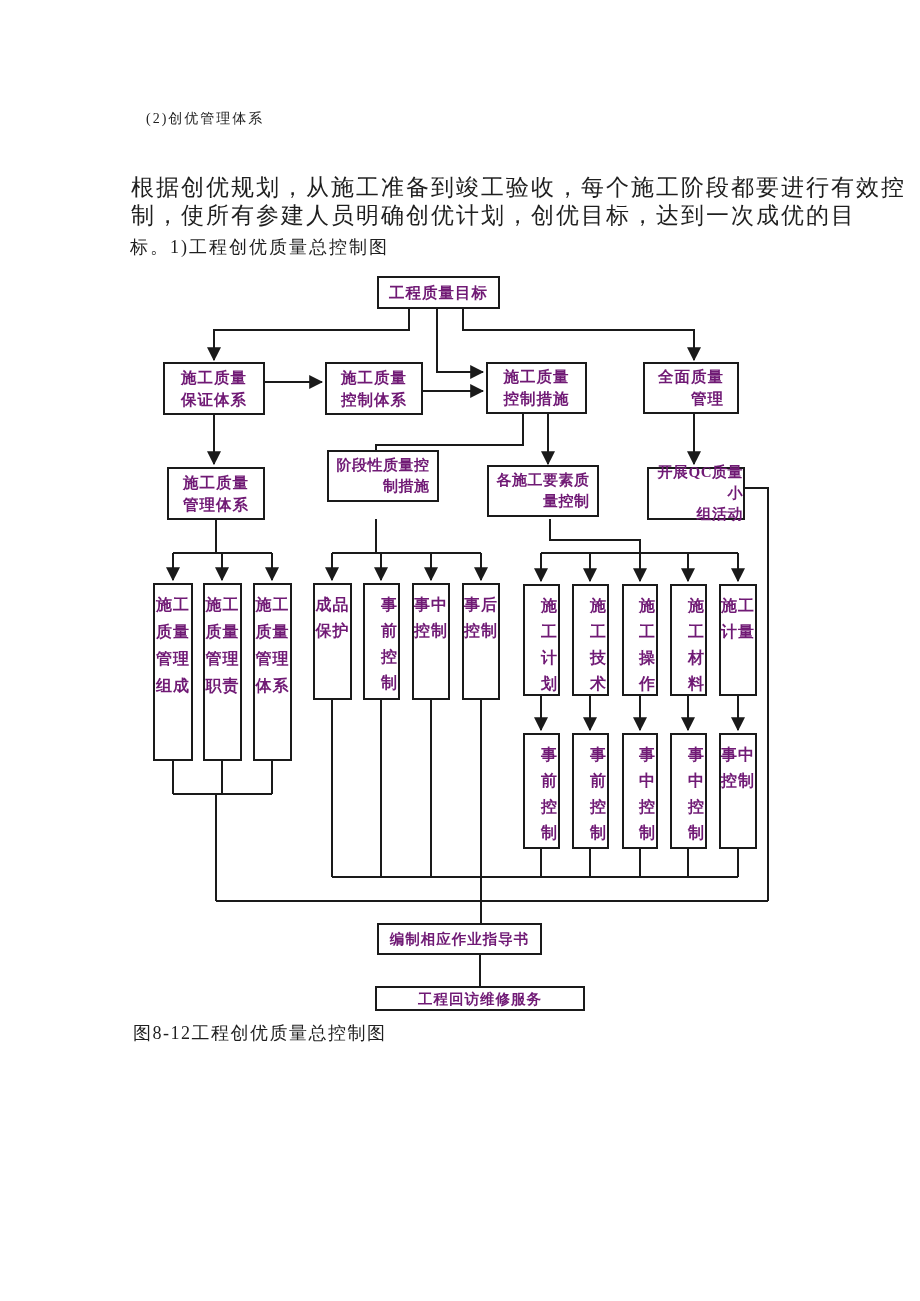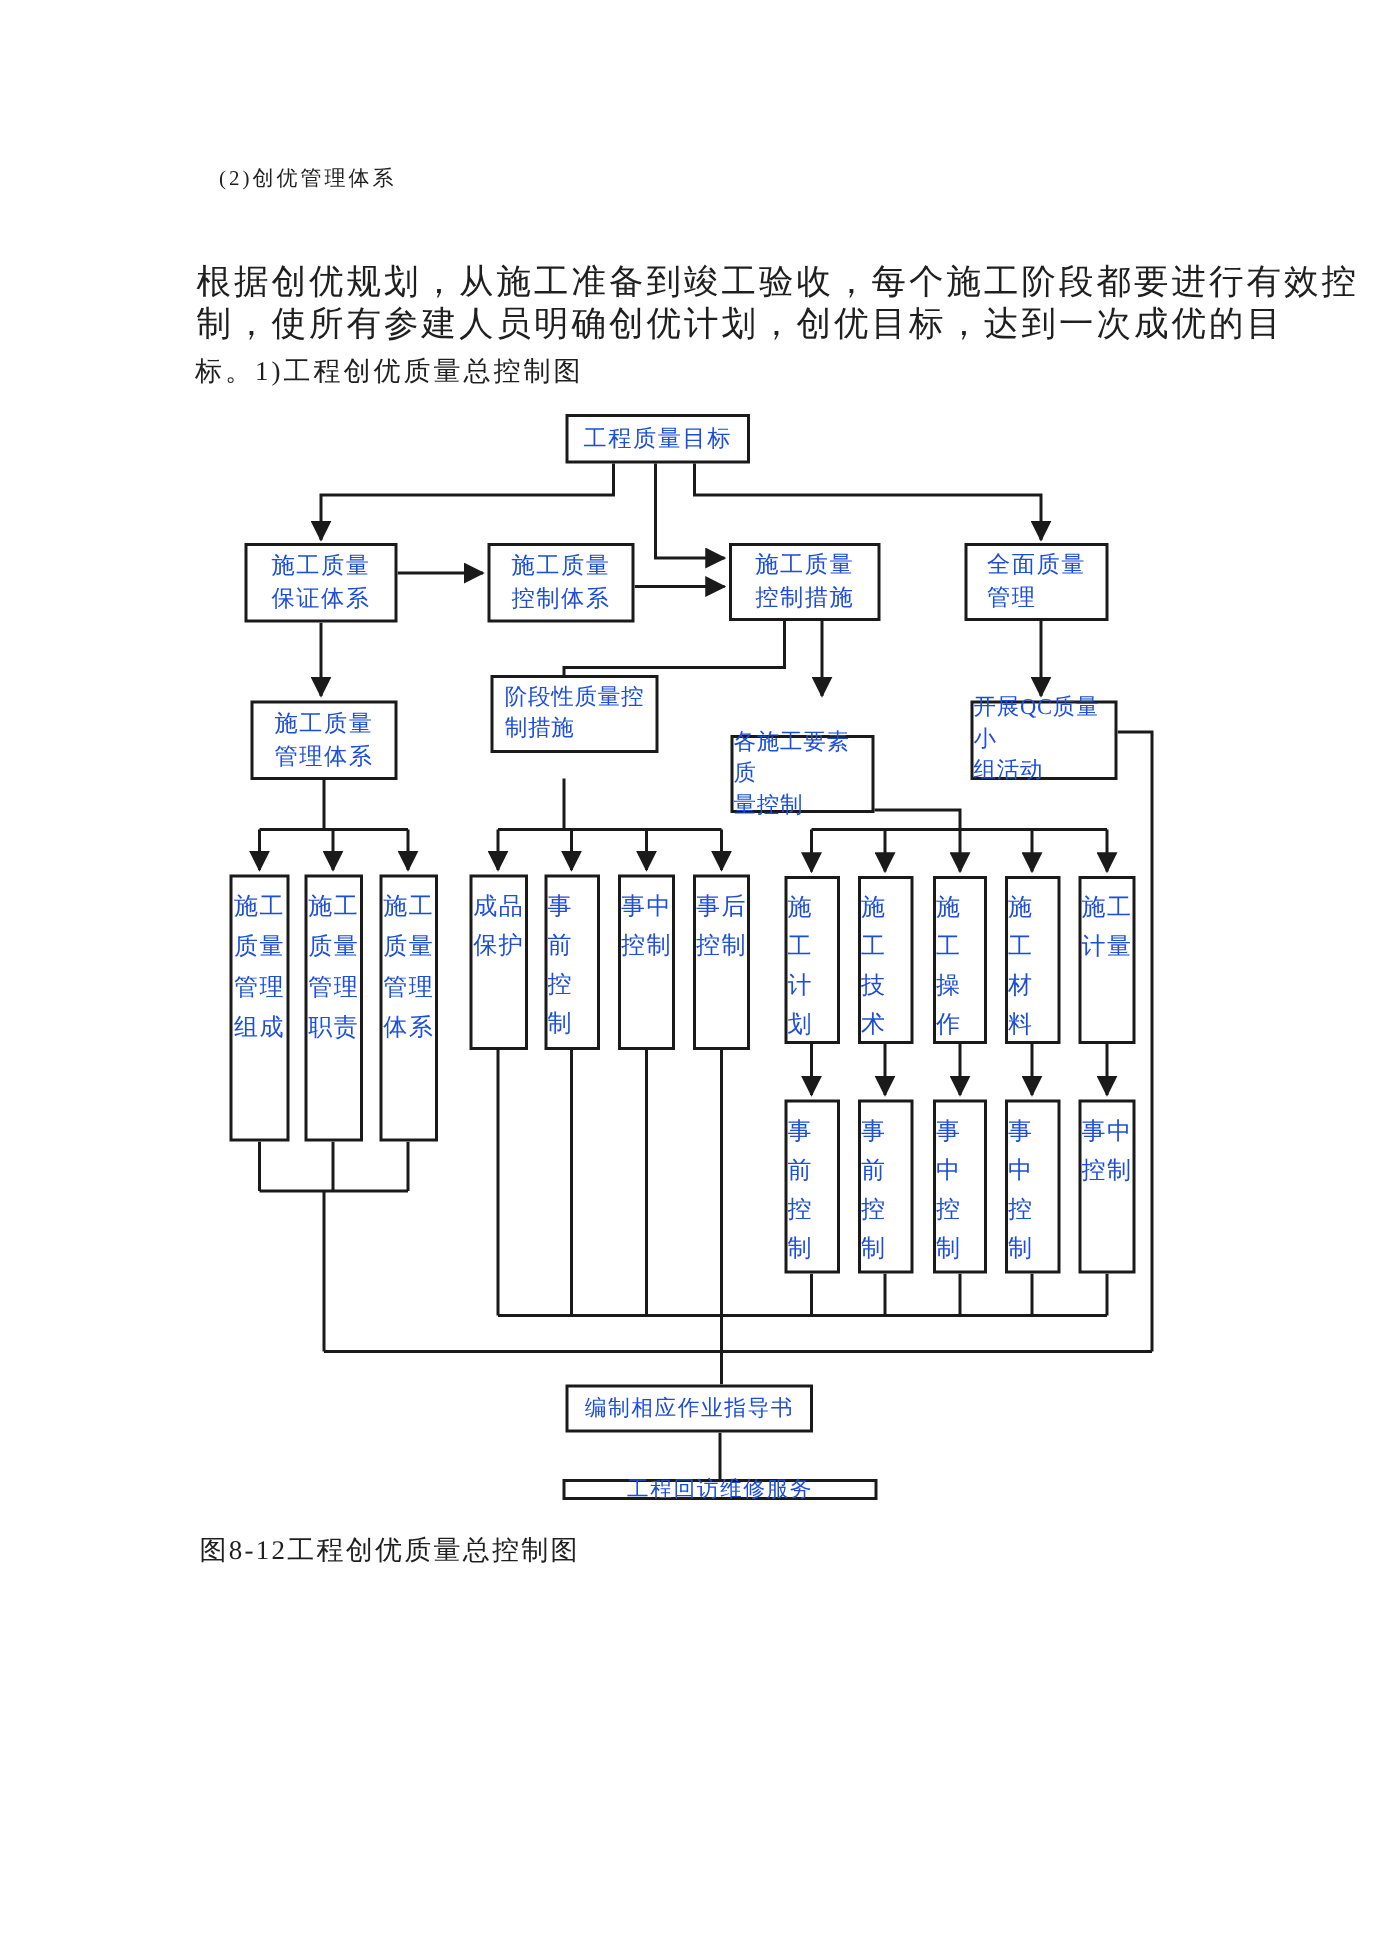--- a/index.html
+++ b/index.html
@@ -9,22 +9,22 @@
   }
   .h1{position:absolute;left:146px;top:110px;font-size:14px;letter-spacing:2px;white-space:pre-line;}
   .para{position:absolute;left:131px;top:157px;font-size:23px;letter-spacing:2px;line-height:28px;white-space:pre-line;margin-top:17px;}
   .para2{position:absolute;left:130px;top:235px;font-size:18px;letter-spacing:2px;white-space:pre-line;text-align:center;}
   .cap{position:absolute;left:133px;top:1021px;font-size:18px;letter-spacing:1.5px;white-space:pre-line;}
   .h2{position:absolute;left:132px;top:1114px;font-size:20px;letter-spacing:6px;white-space:pre-line;}
   svg.fc{position:absolute;left:0;top:0;}
   .ln{fill:none;stroke:#1a1a1a;stroke-width:2;}
   .nd{
     position:absolute;box-sizing:border-box;border:2px solid #1a1a1a;background:#ffffff;
-    display:flex;align-items:center;justify-content:center;text-align:left;
-    white-space:pre-line;font-size:15.5px;line-height:22px;letter-spacing:1px;color:#1d4ed8;
+    display:flex;align-items:center;justify-content:center;text-align:right;
+    white-space:pre-line;font-size:15.5px;line-height:22px;letter-spacing:1px;color:#701a75;font-weight:bold;
   }
   .nd.sm{font-size:15px;letter-spacing:0.5px;line-height:21px;}
   .nd.tall{align-items:flex-start;padding-top:6px;font-size:16px;line-height:27px;}
   .nd.tall2{align-items:flex-start;padding-top:7px;font-size:16px;line-height:26px;}
   .nd.bar{font-size:14.5px;letter-spacing:1px;}
 </style>
 </head>
 <body>
 
 <div class="page">
@@ -89,21 +89,21 @@
 控制体系</div>
     <div class="nd" style="left:486px;top:362px;width:101px;height:52px">施工质量
 控制措施</div>
     <div class="nd" style="left:643px;top:362px;width:96px;height:52px">全面质量
 管理</div>
 
     <div class="nd" style="left:167px;top:467px;width:98px;height:53px">施工质量
 管理体系</div>
     <div class="nd sm" style="left:327px;top:450px;width:112px;height:52px">阶段性质量控
 制措施</div>
-    <div class="nd sm" style="left:487px;top:490px;width:96px;height:52px">各施工要素质
+    <div class="nd sm" style="left:487px;top:465px;width:112px;height:52px">各施工要素质
 量控制</div>
     <div class="nd sm" style="left:647px;top:467px;width:98px;height:53px">开展QC质量小
 组活动</div>
 
     <div class="nd tall" style="left:153px;top:583px;width:40px;height:178px">施工
 质量
 管理
 组成</div>
     <div class="nd tall" style="left:203px;top:583px;width:39px;height:178px">施工
 质量
@@ -139,18 +139,18 @@
     <div class="nd tall2" style="left:572px;top:733px;width:37px;height:116px">事前
 控制</div>
     <div class="nd tall2" style="left:622px;top:733px;width:36px;height:116px">事中
 控制</div>
     <div class="nd tall2" style="left:670px;top:733px;width:37px;height:116px">事中
 控制</div>
     <div class="nd tall2" style="left:719px;top:733px;width:38px;height:116px">事中
 控制</div>
 
     <div class="nd bar" style="left:377px;top:923px;width:165px;height:32px">编制相应作业指导书</div>
-    <div class="nd bar" style="left:375px;top:986px;width:210px;height:14px">工程回访维修服务</div>
+    <div class="nd bar" style="left:375px;top:986px;width:210px;height:25px">工程回访维修服务</div>
   </div>
 
   <div class="cap">图8-12工程创优质量总控制图</div>
 
 </div>
 
 </body></html>

